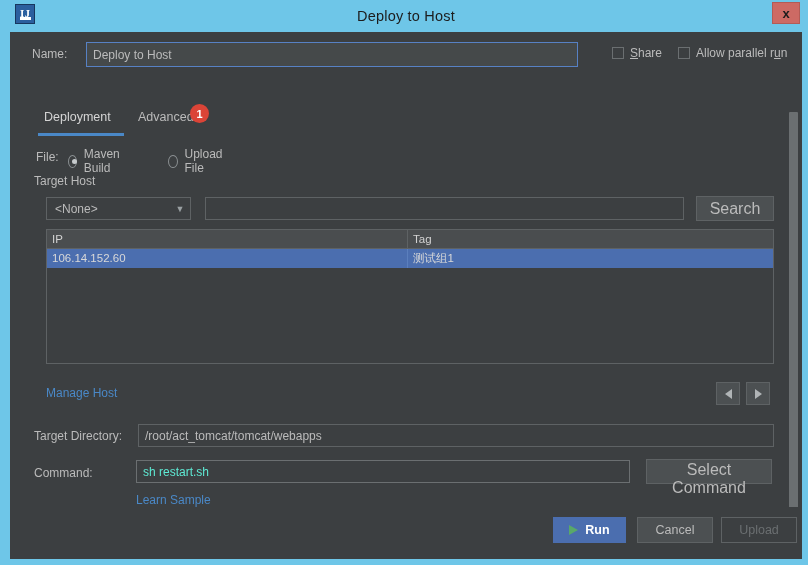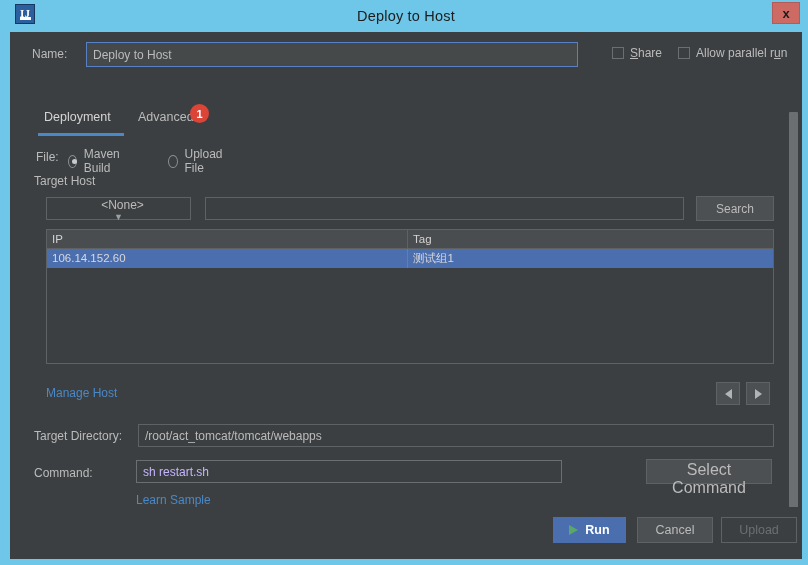--- a/index.html
+++ b/index.html
@@ -216,21 +216,20 @@
   #host-select {
     position: absolute;
     left: 36px; top: 165px;
     width: 145px; height: 23px;
     background: #3c3f41;
     border: 1px solid #5e6264;
     box-sizing: border-box;
     display: flex;
     align-items: center;
     cursor: pointer;
-    flex-direction: column;
   }
   #host-select-value {
     padding-left: 8px;
     color: #bbbbbb;
     flex: 1;
   }
   #host-select-arrow {
     width: 20px;
     text-align: center;
     color: #9aa0a3;
@@ -251,21 +250,21 @@
   }
   #search-button {
     position: absolute;
     left: 686px; top: 164px;
     width: 78px; height: 25px;
     background: #4c5052;
     border: 1px solid #5e6264;
     box-sizing: border-box;
     color: #bbbbbb;
     font-family: "Liberation Sans", sans-serif;
-    font-size: 12px;
+    font-size: 16px;
     cursor: pointer;
   }
 
   
   #host-table {
     position: absolute;
     left: 36px; top: 197px;
     width: 728px; height: 135px;
     border: 1px solid #5e6264;
     box-sizing: border-box;
@@ -352,25 +351,25 @@
     font-size: 12px;
     padding: 0 6px;
     outline: none;
   }
 
   
   #command-label { position: absolute; left: 24px; top: 434px; }
   #command-input {
     position: absolute;
     left: 126px; top: 428px;
-    width: 426px; height: 23px;
+    width: 494px; height: 23px;
     background: #3c3f41;
     border: 1px solid #6b6f71;
     box-sizing: border-box;
-    color: #c4b5fd;
+    color: #5eead4;
     font-family: "Liberation Sans", sans-serif;
     font-size: 12px;
     padding: 0 6px;
     outline: none;
   }
   #select-command-button {
     position: absolute;
     left: 636px; top: 427px;
     width: 126px; height: 25px;
     background: #4c5052;

